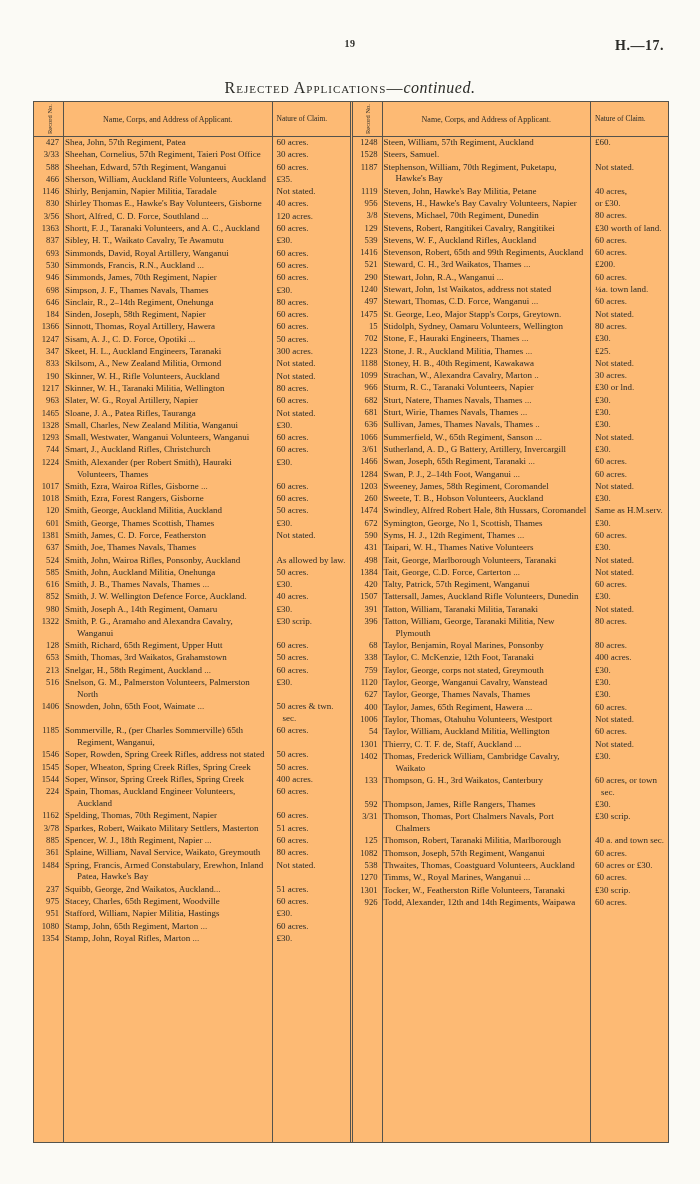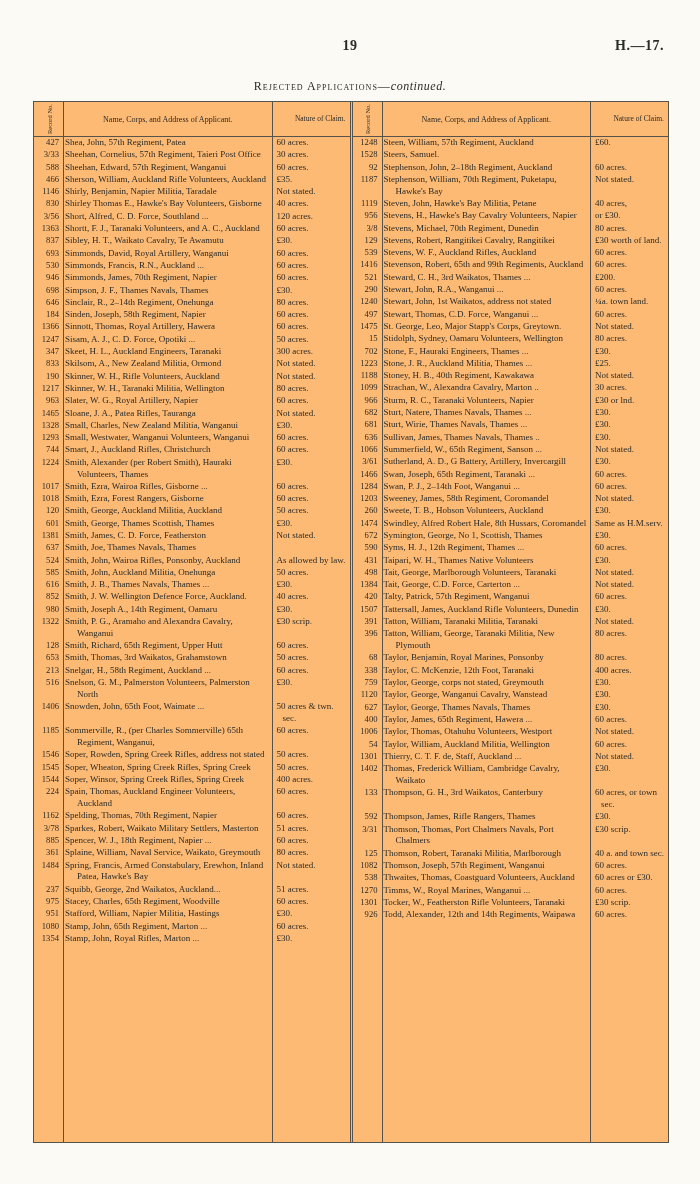--- a/index.html
+++ b/index.html
@@ -1,40 +1,40 @@
 <!DOCTYPE html>
 <html><head>
 <meta charset="utf-8">
 <style>
   html,body{margin:0;padding:0;background:#cfccc5;}
   .page{position:relative;width:700px;height:1184px;margin:0 auto;background:#fbfaf5;
         font-family:"Liberation Serif","DejaVu Serif",serif;color:#2b2b27;overflow:hidden;
         box-shadow:0 0 6px rgba(0,0,0,.25);}
   .page-header{position:absolute;top:38px;left:0;width:100%;height:20px;}
-  .page-num{position:absolute;left:0;right:0;text-align:center;font-weight:bold;font-size:14px;letter-spacing:.5px;}
+  .page-num{position:absolute;left:0;right:0;text-align:center;font-weight:bold;font-size:10px;letter-spacing:.5px;}
   .doc-ref{position:absolute;right:36px;top:0;font-weight:bold;font-size:14px;letter-spacing:.5px;}
-  .title{position:absolute;top:79px;left:0;width:100%;text-align:center;font-size:12px;letter-spacing:1px;}
+  .title{position:absolute;top:79px;left:0;width:100%;text-align:center;font-size:16px;letter-spacing:1px;}
   .title .sc{font-variant:small-caps;}
   .title .it{font-style:italic;letter-spacing:.5px;}
   .tables{position:absolute;top:101px;left:33px;right:31px;height:1040px;display:flex;
           border:1.4px solid #55534c;background:#fdba74;}
   .half{flex:1;position:relative;}
   .half + .half{border-left:3px double #55534c;}
   .vline{position:absolute;top:0;bottom:0;width:1px;background:#55534c;}
   .vline-no{left:29px;}
   .vline-claim{right:77px;}
   table{border-collapse:collapse;width:100%;table-layout:fixed;}
   col.c-no{width:29px;} col.c-claim{width:77px;}
   thead th{height:34px;vertical-align:middle;font-weight:normal;border-bottom:1px solid #55534c;
            padding:0;overflow:hidden;}
   th.h-no{position:relative;}
   th.h-no .vert{position:absolute;top:50%;left:50%;transform:translate(-50%,-50%) rotate(-90deg);
                 font-size:6.5px;line-height:7px;width:34px;text-align:center;}
   th.h-name{font-size:8px;text-align:center;}
-  th.h-claim{font-size:7.5px;text-align:right;line-height:8.5px;padding:0 4px;}
+  th.h-claim{font-size:7.5px;text-align:left;line-height:8.5px;padding:0 4px;}
   td{vertical-align:top;font-size:9px;line-height:11.8px;padding:0 2px 0.5px 2px;}
   td.no{text-align:right;padding-right:4px;font-size:8.6px;}
   td.nm .hang{padding-left:12px;text-indent:-12px;}
   td.cl{padding-left:4px;}
   td.cl .hangc{padding-left:6px;text-indent:-6px;}
 </style>
 </head>
 <body>
 
 <div class="page">
@@ -633,29 +633,20 @@
             <tr>
               <td class="no">1528</td>
               <td class="nm">
                 <div class="hang">Steers, Samuel.</div>
               </td>
               <td class="cl">
                 <div class="hangc"></div>
               </td>
             </tr>
             <tr>
-              <td class="no">92</td>
-              <td class="nm">
-                <div class="hang">Stephenson, John, 2–18th Regiment, Auckland</div>
-              </td>
-              <td class="cl">
-                <div class="hangc">60 acres.</div>
-              </td>
-            </tr>
-            <tr>
               <td class="no">1187</td>
               <td class="nm">
                 <div class="hang">Stephenson, William, 70th Regiment, Puketapu, Hawke's Bay</div>
               </td>
               <td class="cl">
                 <div class="hangc">Not stated.</div>
               </td>
             </tr>
             <tr>
               <td class="no">1119</td>

